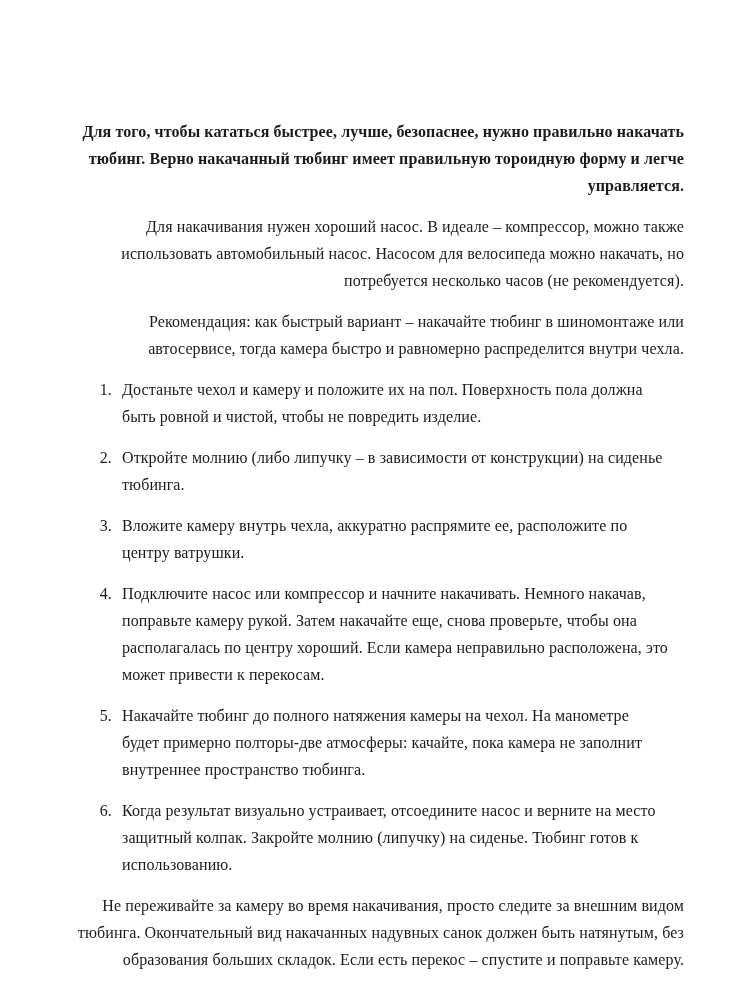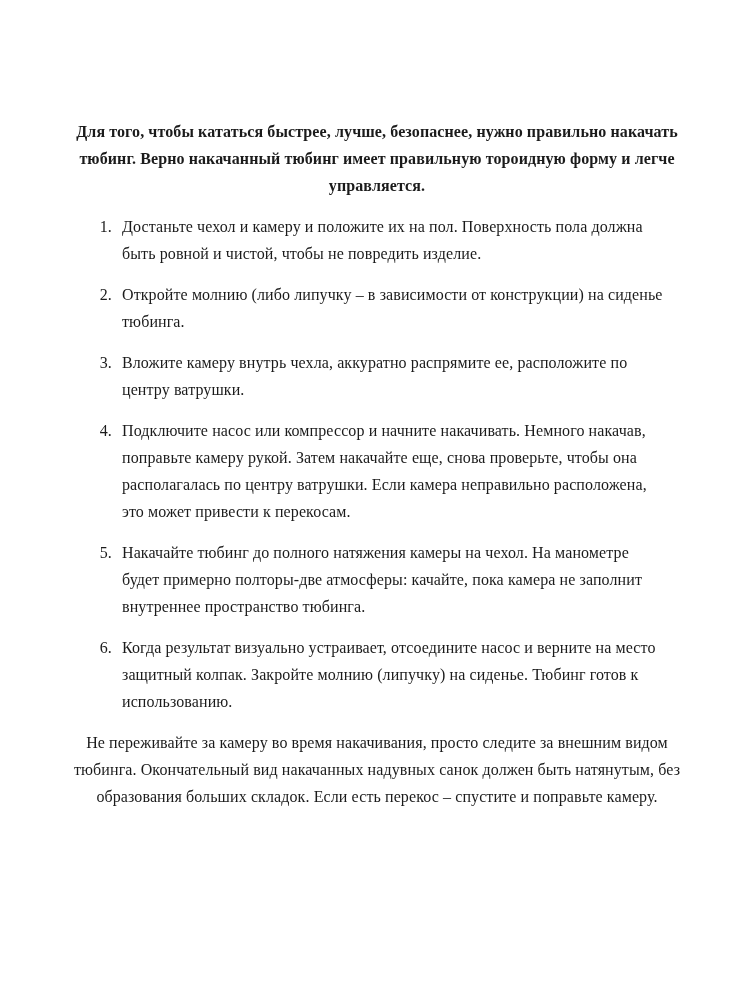--- a/index.html
+++ b/index.html
@@ -19,21 +19,21 @@
     padding: 118px 66px 40px 70px;
     background: #ffffff;
     font-family: "Liberation Serif", "DejaVu Serif", serif;
     font-size: 16px;
     line-height: 27px;
     color: #1b1b1b;
     letter-spacing: 0.1px;
   }
   .para {
     margin: 0 0 14px 0;
-    text-align: center;
+    text-align: right;
   }
   .para.bold {
     font-weight: bold;
   }
   ol.steps {
     margin: 0 16px 14px 0;
     padding: 0 0 0 46px;
     list-style: decimal;
   }
   ol.steps li {
@@ -44,27 +44,29 @@
     font-family: "Liberation Serif", "DejaVu Serif", serif;
   }
 </style>
 </head>
 <body>
 
 <div class="page">
 
   <p class="para bold">Для того, чтобы кататься быстрее, лучше, безопаснее, нужно правильно накачать тюбинг. Верно накачанный тюбинг имеет правильную тороидную форму и легче управляется.</p>
 
+  <p class="para">Для накачивания нужен хороший насос. В идеале – компрессор, можно также использовать автомобильный насос. Насосом для велосипеда можно накачать, но потребуется несколько часов (не рекомендуется).</p>
 
+  <p class="para">Рекомендация: как быстрый вариант – накачайте тюбинг в шиномонтаже или автосервисе, тогда камера быстро и равномерно распределится внутри чехла.</p>
 
 
   <ol class="steps">
     <li>Достаньте чехол и камеру и положите их на пол. Поверхность пола должна быть ровной и чистой, чтобы не повредить изделие.</li>
     <li>Откройте молнию (либо липучку – в зависимости от конструкции) на сиденье тюбинга.</li>
     <li>Вложите камеру внутрь чехла, аккуратно распрямите ее, расположите по центру ватрушки.</li>
-    <li>Подключите насос или компрессор и начните накачивать. Немного накачав, поправьте камеру рукой. Затем накачайте еще, снова проверьте, чтобы она располагалась по центру ватрушки. Если камера неправильно расположена, это может привести к перекосам.</li>
+    <li>Подключите насос или компрессор и начните накачивать. Немного накачав, поправьте камеру рукой. Затем накачайте еще, снова проверьте, чтобы она располагалась по центру хороший. Если камера неправильно расположена, это может привести к перекосам.</li>
     <li>Накачайте тюбинг до полного натяжения камеры на чехол. На манометре будет примерно полторы-две атмосферы: качайте, пока камера не заполнит внутреннее пространство тюбинга.</li>
     <li>Когда результат визуально устраивает, отсоедините насос и верните на место защитный колпак. Закройте молнию (липучку) на сиденье. Тюбинг готов к использованию.</li>
   </ol>
 
   <p class="para">Не переживайте за камеру во время накачивания, просто следите за внешним видом тюбинга. Окончательный вид накачанных надувных санок должен быть натянутым, без образования больших складок. Если есть перекос – спустите и поправьте камеру.</p>
 
 </div>
 
 </body></html>

